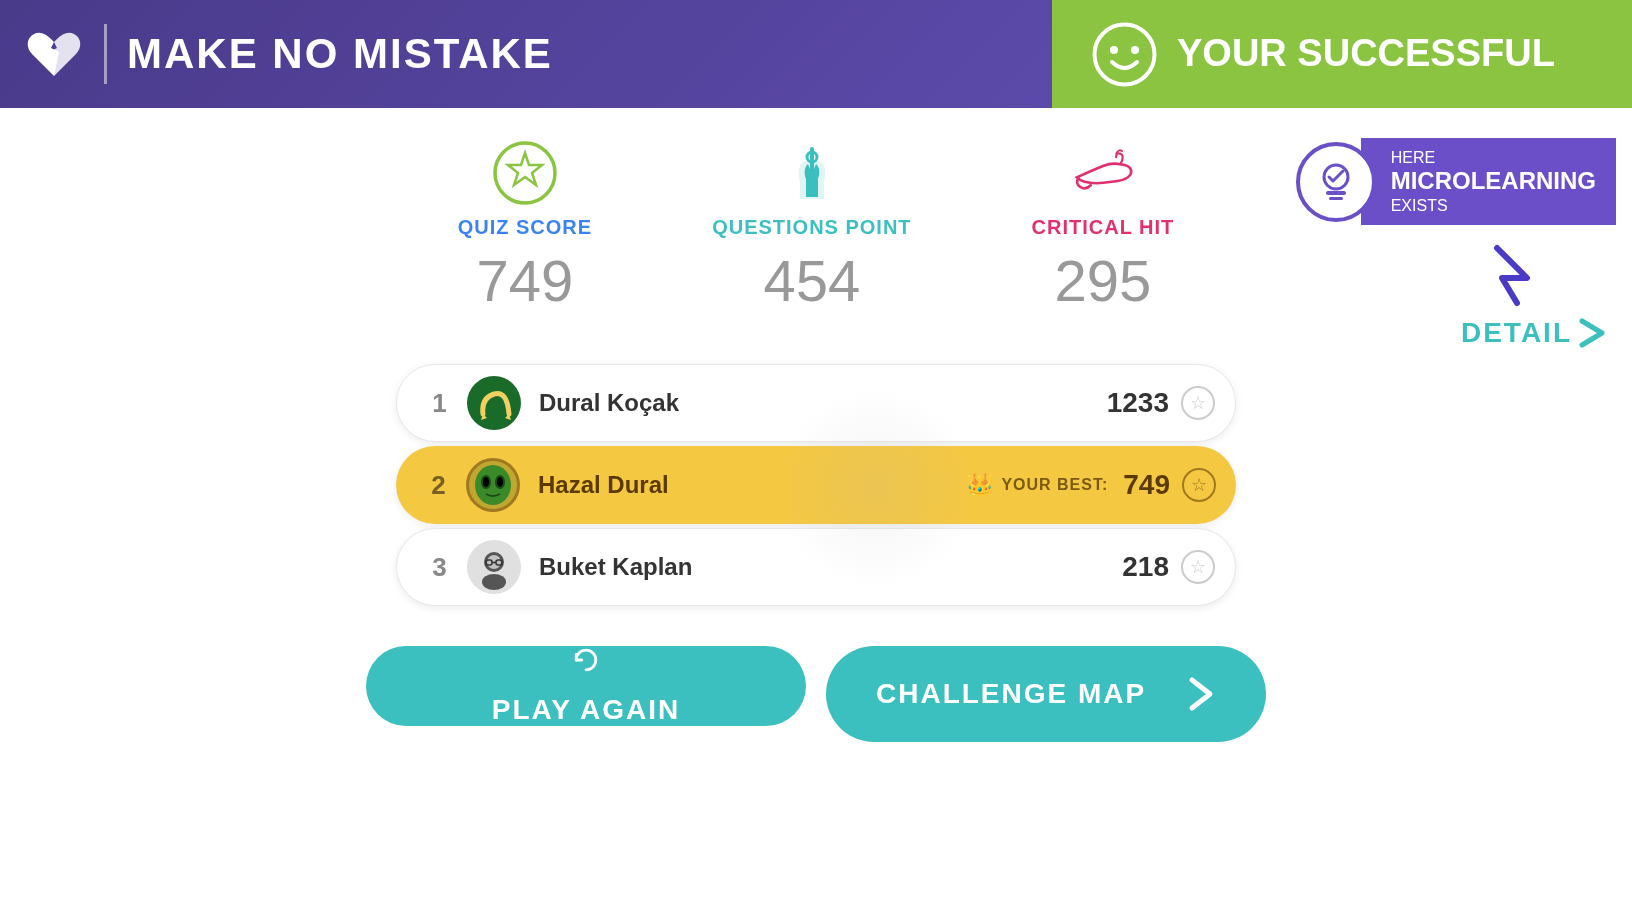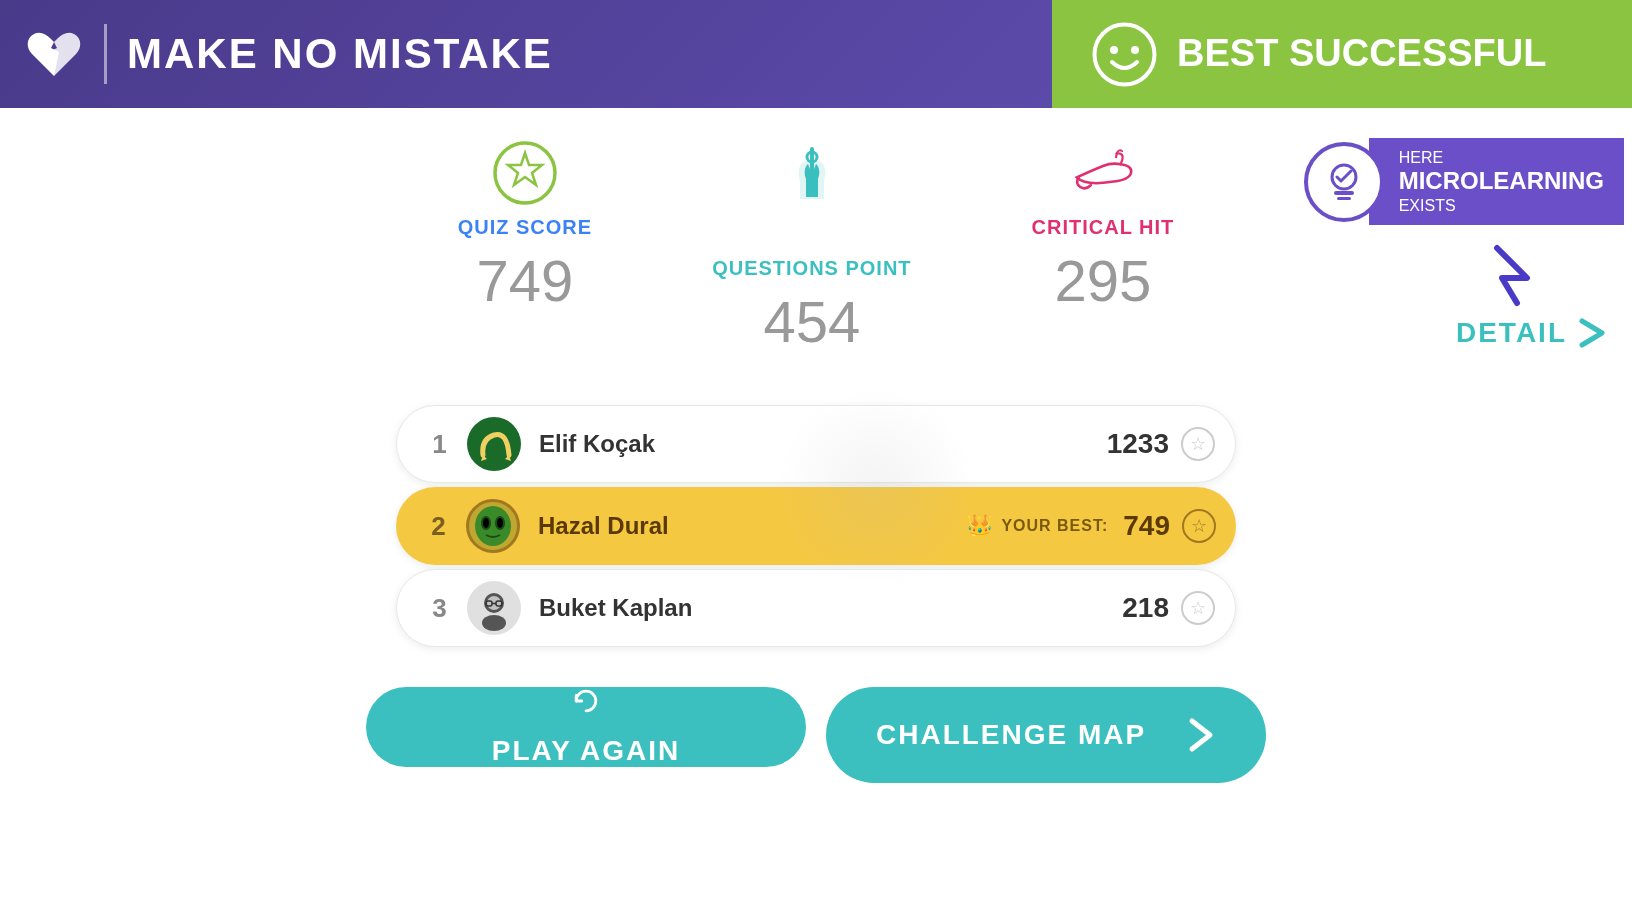--- a/index.html
+++ b/index.html
@@ -97,21 +97,21 @@
       display: flex;
       align-items: center;
       justify-content: center;
     }
     .score-label {
       font-size: 20px;
       font-weight: 800;
       letter-spacing: 1px;
     }
     .score-label.green { color: #3b82f6; }
-    .score-label.teal { color: #3bbfbf; margin-top: 41px; }
+    .score-label.teal { color: #3bbfbf; }
     .score-label.pink { color: #e03070; }
     .score-value {
       font-size: 58px;
       font-weight: 300;
       color: #999;
     }
 
     
     .microlearning-badge {
       position: absolute;
@@ -153,21 +153,20 @@
       top: 130px;
     }
 
     
     .detail-btn {
       position: absolute;
       right: 20px;
       top: 200px;
       display: flex;
       align-items: center;
-      gap: 5px;
       cursor: pointer;
       margin-left: 16px;
     }
     .detail-text {
       color: #3bbfbf;
       font-size: 28px;
       font-weight: 800;
       letter-spacing: 2px;
     }
 
@@ -321,21 +320,21 @@
   </div>
   <div class="header-right">
 
     <svg class="smiley-icon" viewBox="0 0 65 65" fill="none">
       <circle cx="32.5" cy="32.5" r="30" stroke="white" stroke-width="4" fill="none"></circle>
       <circle cx="22" cy="28" r="4" fill="white"></circle>
       <circle cx="43" cy="28" r="4" fill="white"></circle>
       <path d="M20 40 Q32.5 52 45 40" stroke="white" stroke-width="4" stroke-linecap="round" fill="none"></path>
     </svg>
     <div class="success-text-block">
-      <div class="quiz-successful">BEST SUCCESSFUL</div>
+      <div class="quiz-successful">YOUR SUCCESSFUL</div>
     </div>
   </div>
 </div>
 
 <div class="main-content">
 
   <div class="scores-row">
 
     <div class="score-item">
       <div class="score-icon">
@@ -371,21 +370,21 @@
           <path d="M12 35 Q8 42 14 46 Q20 50 26 44" fill="none" stroke="#e03070" stroke-width="3" stroke-linecap="round"></path>
           <path d="M60 20 Q65 10 60 8 Q55 6 55 12" fill="none" stroke="#e03070" stroke-width="2.5" stroke-linecap="round"></path>
           <path d="M55 8 Q58 2 62 5" fill="none" stroke="#e03070" stroke-width="2" stroke-linecap="round"></path>
         </svg>
       </div>
       <span class="score-label pink">CRITICAL HIT</span>
       <span class="score-value">295</span>
     </div>
   </div>
 
-  <div class="microlearning-badge" style="top:30px; right:8px;">
+  <div class="microlearning-badge" style="top:30px; right:16px;">
     <div class="ml-circle">
       <svg width="50" height="50" viewBox="0 0 50 50" fill="none">
         <circle cx="25" cy="20" r="12" stroke="#6a4fc8" stroke-width="3" fill="none"></circle>
         <path d="M18 20 L22 24 L32 14" stroke="#6a4fc8" stroke-width="3" stroke-linecap="round" stroke-linejoin="round"></path>
         <rect x="15" y="34" width="20" height="4" rx="2" fill="#6a4fc8"></rect>
         <rect x="18" y="40" width="14" height="3" rx="1.5" fill="#6a4fc8"></rect>
       </svg>
     </div>
     <div class="ml-label">
       <div class="here">HERE</div>
@@ -414,21 +413,21 @@
     <div class="lb-row">
       <span class="lb-rank">1</span>
       <div class="lb-avatar" style="background:#1a6a2a;">
         <svg width="46" height="46" viewBox="0 0 46 46" fill="none">
 
           <path d="M12 34 Q10 18 23 14 Q36 10 38 34" stroke="#f0d060" stroke-width="5" stroke-linecap="round" fill="none"></path>
           <path d="M12 34 L10 40 L16 38" fill="#f0d060"></path>
           <path d="M38 34 L40 40 L34 38" fill="#f0d060"></path>
         </svg>
       </div>
-      <span class="lb-name">Elif Koçak</span>
+      <span class="lb-name">Dural Koçak</span>
       <span class="lb-score">1233</span>
       <div class="lb-star">☆</div>
     </div>
 
     <div class="lb-row highlight">
       <span class="lb-rank">2</span>
       <div class="lb-avatar" style="background:#c0a830; border: 3px solid #a07820;">
         <svg width="46" height="46" viewBox="0 0 46 46" fill="none">
 
           <ellipse cx="23" cy="23" rx="18" ry="20" fill="#3a8a2a"></ellipse>

